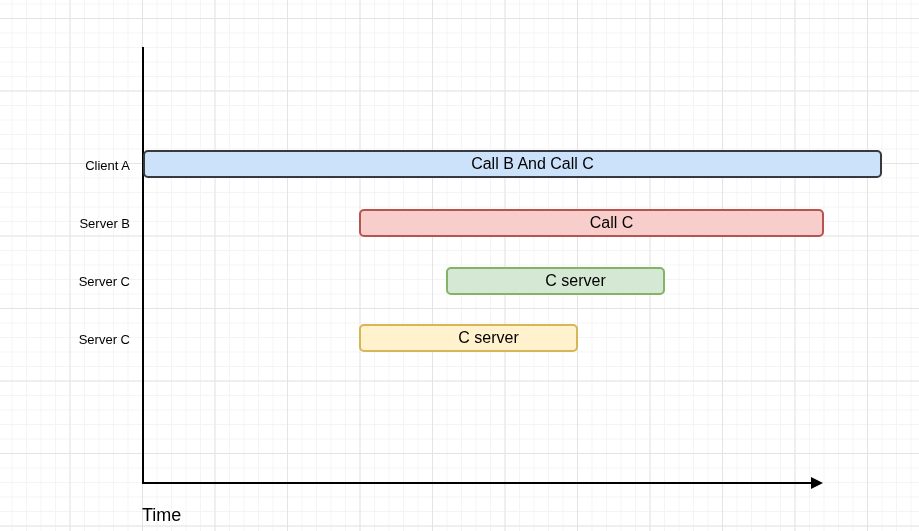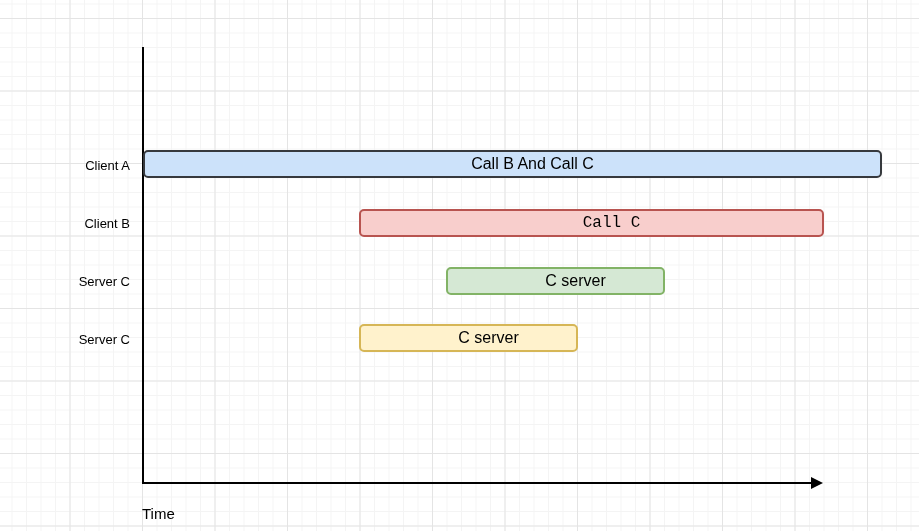--- a/index.html
+++ b/index.html
@@ -57,41 +57,41 @@
     white-space:nowrap;
     padding-left:40px;
   }
   .b0{left:143px; top:150px; width:739px;}
   .b1{left:359px; top:209px; width:465px;}
   .b2{left:446px; top:267px; width:219px;}
   .b3{left:359px; top:324px; width:219px;}
   .timelabel{
     position:absolute;
     left:142px; top:505px;
-    font-size:15px;
+    font-size:18px;
   }
 </style>
 </head>
 <body>
 
 <div class="canvas">
 
   <div class="ylabel l0">Client A</div>
-  <div class="ylabel l1">Client B</div>
+  <div class="ylabel l1">Server B</div>
   <div class="ylabel l2">Server C</div>
   <div class="ylabel l3">Server C</div>
 
   <div class="yaxis"></div>
   <div class="xaxis"></div>
   <div class="arrowhead"></div>
 
   <div class="bar b0" style="background: rgb(204, 226, 250); border-color: rgb(54, 57, 61);">
     <span>Call B And Call C</span>
   </div>
-  <div class="bar b1" style="background: rgb(248, 206, 204); border-color: rgb(184, 84, 80); font-family: Liberation Mono, monospace;">
+  <div class="bar b1" style="background: rgb(248, 206, 204); border-color: rgb(184, 84, 80);">
     <span>Call C</span>
   </div>
   <div class="bar b2" style="background: rgb(213, 232, 212); border-color: rgb(130, 179, 102);">
     <span>C server</span>
   </div>
   <div class="bar b3" style="background: rgb(255, 242, 204); border-color: rgb(214, 182, 86);">
     <span>C server</span>
   </div>
 
   <div class="timelabel">Time</div>

